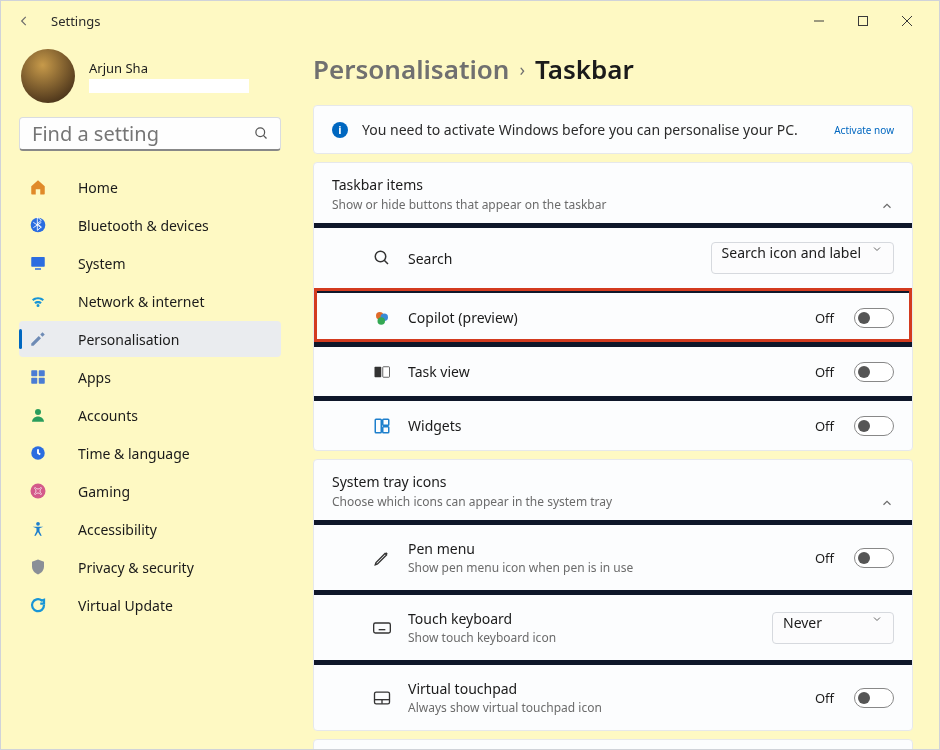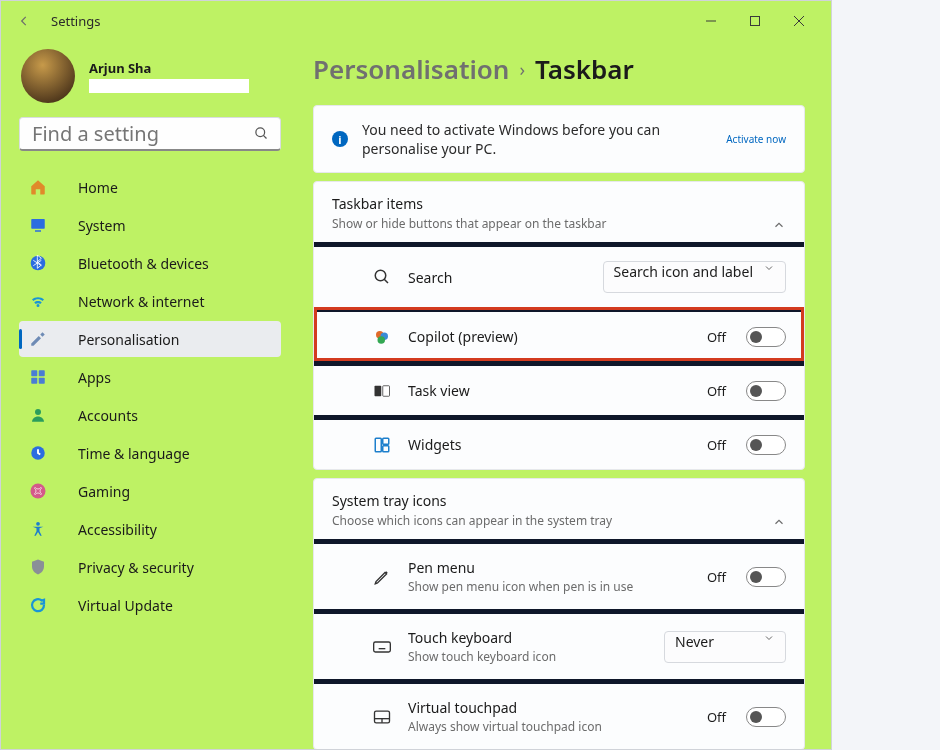--- a/index.html
+++ b/index.html
@@ -1,34 +1,34 @@
 <!DOCTYPE html>
 <html><head>
 <meta charset="utf-8">
 <style>
   * { box-sizing: border-box; margin: 0; padding: 0; font-family: "Segoe UI", system-ui, sans-serif; }
   body { background: #f3f5f9; width: 940px; height: 750px; overflow: hidden; color: #1b1b1b; }
 
-  .window { width: 832px; height: 750px; background:#bef264; position:relative; border:1px solid #d0d3d9; }
+  .window { width: 940px; height: 750px; background:#fef9c3; position:relative; border:1px solid #d0d3d9; }
 
   
   .titlebar { height:40px; display:flex; align-items:center; padding:0 10px 0 16px; }
   .titlebar .back { width:20px; color:#6b6b6b; }
   .titlebar .title { font-size:13px; color:#2b2b2b; margin-left:14px; }
   .titlebar .spacer { flex:1; }
   .tb-btn { width:44px; height:40px; display:flex; align-items:center; justify-content:center; color:#3a3a3a; }
   .tb-btn svg { width:12px; height:12px; }
 
   .body { display:flex; height:calc(100% - 40px); }
 
   
   .sidebar { width:290px; padding:8px 10px 0 18px; }
   .profile { display:flex; align-items:center; gap:14px; margin-bottom:14px; padding-left:2px;}
   .avatar { width:54px; height:54px; border-radius:50%; background:radial-gradient(circle at 40% 30%,#c79a4a,#5a4020 70%,#2a1e0e); }
-  .profile .name { font-size:13px; font-weight:700; }
+  .profile .name { font-size:13px; font-weight:400; }
   .profile .sub { font-size:12px; color:#6b6b6b; background:#fff; width:160px; height:14px; margin-top:2px;}
   .search { position:relative; margin-bottom:18px; }
   .search input { width:100%; height:34px; border:1px solid #d9dce1; border-bottom:2px solid #888; border-radius:4px; background:#fefefe; padding:0 36px 0 12px; font-size:20px; outline:none; color:#333; }
   .search .sicon { position:absolute; right:12px; top:9px; color:#555; }
   .nav { display:flex; flex-direction:column; gap:2px; }
   .nav-item { display:flex; align-items:center; gap:31px; height:36px; padding:0 10px; border-radius:4px; position:relative; font-size:14px; color:#1b1b1b; }
   .nav-item .nicon { width:18px; height:18px; display:flex; align-items:center; justify-content:center; }
   .nav-item.selected { background:#eaecef; }
   .nav-item.selected::before { content:""; position:absolute; left:0; top:8px; bottom:8px; width:3px; background:#0067c0; border-radius:2px; }
 
@@ -129,36 +129,36 @@
       <div class="nav">
         <div class="nav-item">
             <span class="nicon ic-home">
               <svg width="18" height="18" viewBox="0 0 24 24" fill="currentColor">
                 <path d="M3 11l9-8 9 8v10a1 1 0 0 1-1 1h-5v-7h-6v7H4a1 1 0 0 1-1-1z"></path>
               </svg>
             </span>
             <span>Home</span>
           </div>
         <div class="nav-item">
-            <span class="nicon ic-sys">
-              <svg width="18" height="18" viewBox="0 0 24 24" fill="currentColor">
-                <rect x="3" y="4" width="18" height="13" rx="1"></rect>
-                <rect x="8" y="19" width="8" height="2"></rect>
-              </svg>
-            </span>
-            <span>System</span>
-          </div>
-        <div class="nav-item">
             <span class="nicon ic-bt">
               <svg width="16" height="16" viewBox="0 0 24 24" fill="currentColor">
                 <circle cx="12" cy="12" r="11"></circle>
                 <path d="M11 4v16l6-5-6-5 6-5-6-5z M5 8l12 8 M5 16l12-8" stroke="#fff" stroke-width="1.3" fill="none"></path>
               </svg>
             </span>
             <span>Bluetooth &amp; devices</span>
+          </div>
+        <div class="nav-item">
+            <span class="nicon ic-sys">
+              <svg width="18" height="18" viewBox="0 0 24 24" fill="currentColor">
+                <rect x="3" y="4" width="18" height="13" rx="1"></rect>
+                <rect x="8" y="19" width="8" height="2"></rect>
+              </svg>
+            </span>
+            <span>System</span>
           </div>
         <div class="nav-item">
             <span class="nicon ic-net">
               <svg width="18" height="18" viewBox="0 0 24 24" fill="currentColor">
                 <path d="M12 20a2 2 0 1 0 0-4 2 2 0 0 0 0 4zM4 10c4-4 12-4 16 0l-2 2c-3-3-9-3-12 0zM7 14c2.5-2.5 7.5-2.5 10 0l-2 2c-1.5-1.5-4.5-1.5-6 0z"></path>
               </svg>
             </span>
             <span>Network &amp; internet</span>
           </div>
         <div class="nav-item selected">

